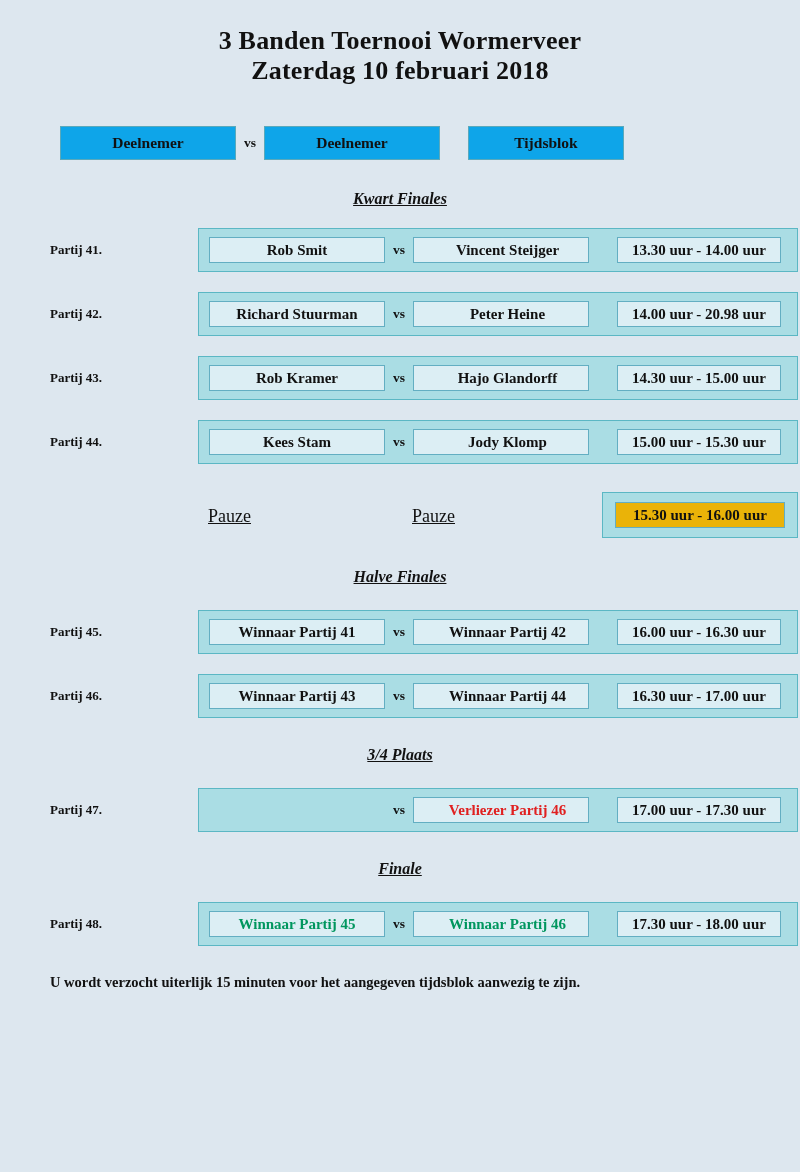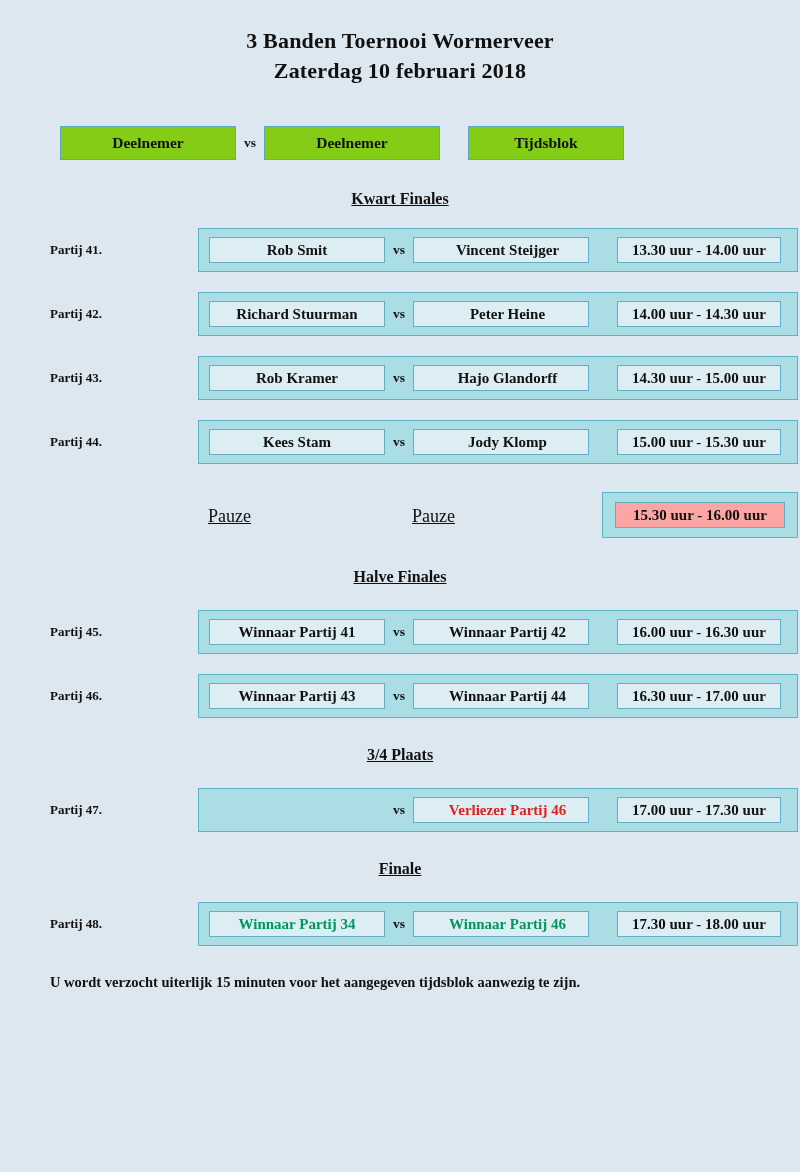--- a/index.html
+++ b/index.html
@@ -15,21 +15,21 @@
     overflow: hidden;
     position: relative;
   }
 
   
   .title-block {
     text-align: center;
     padding-top: 26px;
   }
   .title-line {
-    font-size: 22px;
+    font-size: 26px;
     font-weight: bold;
     letter-spacing: 0.2px;
     line-height: 30px;
   }
 
   
   .row {
     position: relative;
     height: 44px;
     margin: 0 auto;
@@ -100,21 +100,21 @@
     position: relative;
     width: 700px;
     margin: 20px auto 0 auto;
     height: 36px;
   }
   .hdr-box {
     position: absolute;
     top: 0;
     height: 34px;
     line-height: 32px;
-    background: #84cc16;
+    background: #0ea5e9;
     border: 1px solid #5aa9bb;
     box-sizing: border-box;
     text-align: center;
     font-size: 15.5px;
     font-weight: bold;
   }
   .hdr-box.h1 { left: 10px;  width: 176px; }
   .hdr-box.h2 { left: 214px; width: 176px; }
   .hdr-box.h3 { left: 418px; width: 156px; }
   .hdr-vs {
@@ -133,20 +133,21 @@
   .section-heading {
     width: 700px;
     margin: 0 auto;
     text-align: center;
     font-size: 16px;
     font-weight: bold;
     position: relative;
   }
   .section-heading span {
     text-decoration: underline;
+    font-style: italic;
   }
 
   
   .pauze-row {
     position: relative;
     width: 700px;
     margin: 0 auto;
     height: 48px;
   }
   .pauze-text {
@@ -171,21 +172,21 @@
     border: 1px solid #5bb7c4;
     box-sizing: border-box;
   }
   .pauze-band .cellin {
     position: absolute;
     left: 12px;
     top: 9px;
     width: 170px;
     height: 26px;
     line-height: 24px;
-    background: #fca5a5;
+    background: #eab308;
     border: 1px solid #63aec2;
     box-sizing: border-box;
     text-align: center;
     font-size: 15px;
     font-weight: bold;
   }
 
   
   .footer-note {
     width: 700px;
@@ -234,21 +235,21 @@
 </div>
 
 <div class="spacer-20"></div>
 
 <div class="row">
   <div class="label-col">Partij 42.</div>
   <div class="band">
     <div class="cell p1">Richard Stuurman</div>
     <div class="vs">vs</div>
     <div class="cell p2">Peter Heine</div>
-    <div class="cell tm">14.00 uur - 14.30 uur</div>
+    <div class="cell tm">14.00 uur - 20.98 uur</div>
   </div>
 </div>
 
 <div class="spacer-20"></div>
 
 <div class="row">
   <div class="label-col">Partij 43.</div>
   <div class="band">
     <div class="cell p1">Rob Kramer</div>
     <div class="vs">vs</div>
@@ -330,21 +331,21 @@
 
 <div class="section-heading">
   <span>Finale</span>
 </div>
 
 <div class="spacer-24"></div>
 
 <div class="row">
   <div class="label-col">Partij 48.</div>
   <div class="band">
-    <div class="cell p1 green">Winnaar Partij 34</div>
+    <div class="cell p1 green">Winnaar Partij 45</div>
     <div class="vs">vs</div>
     <div class="cell p2 green">Winnaar Partij 46</div>
     <div class="cell tm">17.30 uur - 18.00 uur</div>
   </div>
 </div>
 
 <div class="spacer-28"></div>
 
 <div class="footer-note">U wordt verzocht uiterlijk 15 minuten voor het aangegeven tijdsblok aanwezig te zijn.</div>
 

